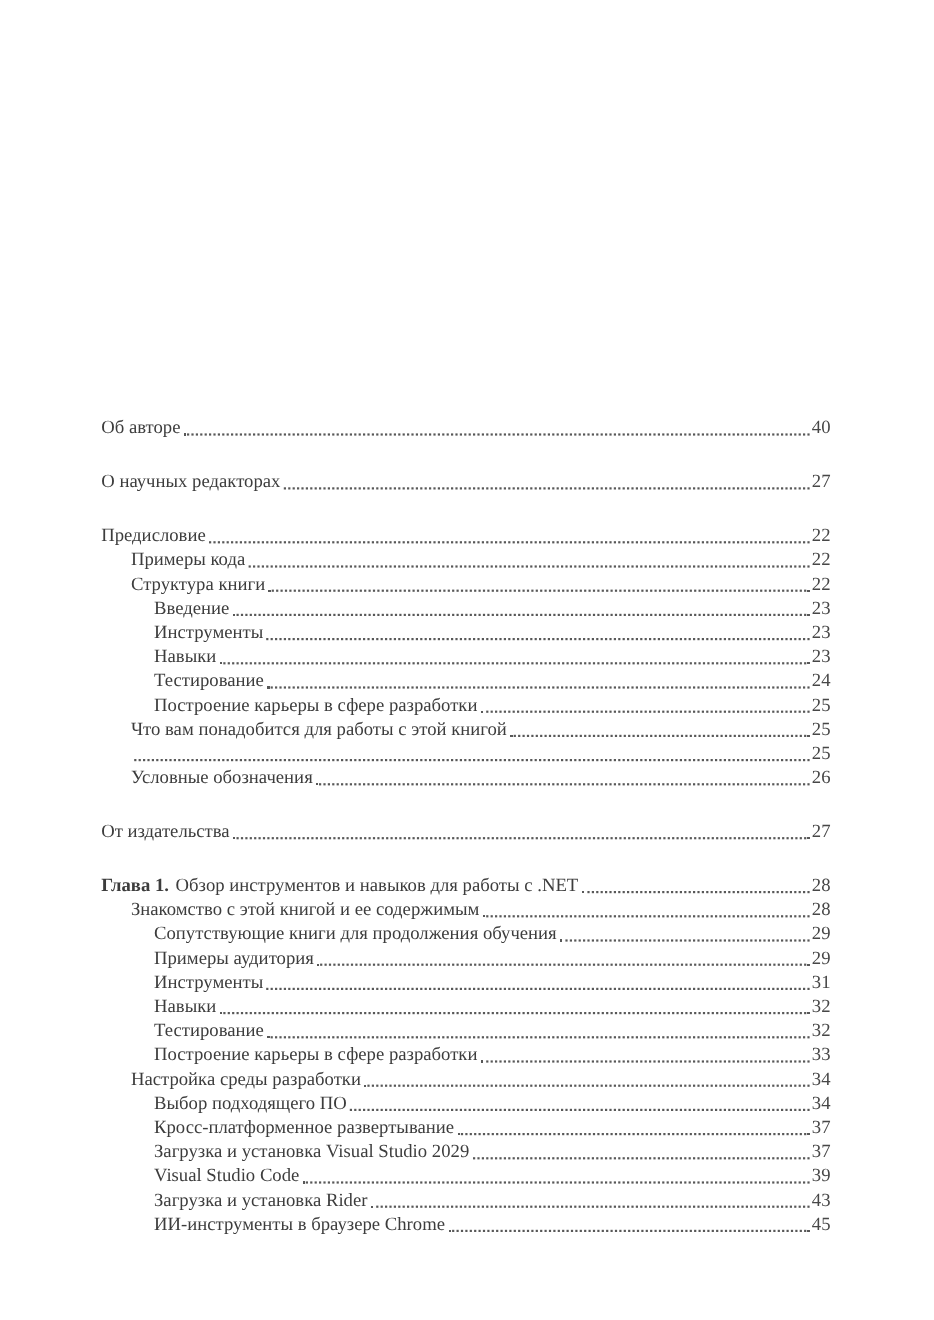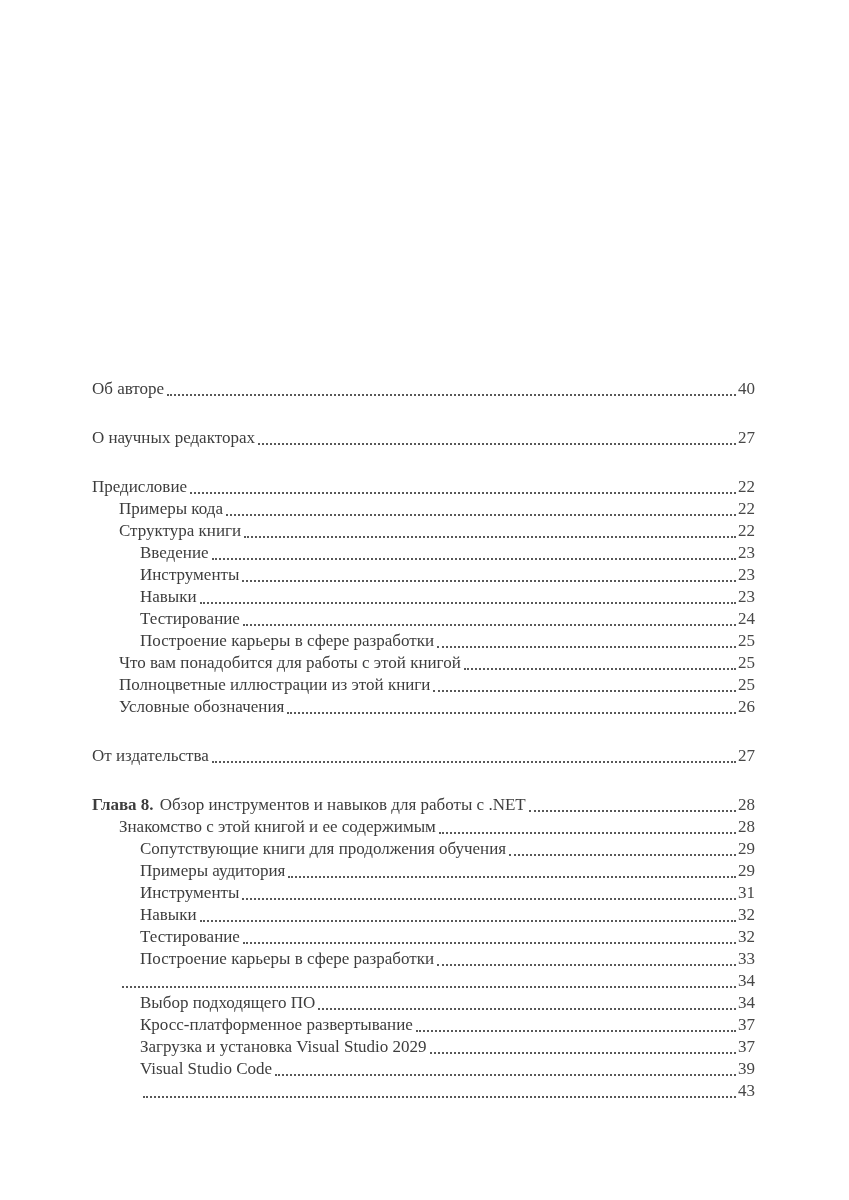--- a/index.html
+++ b/index.html
@@ -114,36 +114,35 @@
     <span class="entry-text"><span class="entry-label">Построение карьеры в сфере разработки</span></span>
     <span class="dots"></span>
     <span class="pagenum">25</span>
   </div>
       <div class="toc-row lvl-2">
     <span class="entry-text"><span class="entry-label">Что вам понадобится для работы с этой книгой</span></span>
     <span class="dots"></span>
     <span class="pagenum">25</span>
   </div>
       <div class="toc-row lvl-2">
-    <span class="entry-text"><span class="entry-label">Полноцветные иллюстрации из этой книги</span></span>
     <span class="dots"></span>
     <span class="pagenum">25</span>
   </div>
       <div class="toc-row lvl-2">
     <span class="entry-text"><span class="entry-label">Условные обозначения</span></span>
     <span class="dots"></span>
     <span class="pagenum">26</span>
   </div>
       <div class="toc-row lvl-1 gap">
     <span class="entry-text"><span class="entry-label">От издательства</span></span>
     <span class="dots"></span>
     <span class="pagenum">27</span>
   </div>
       <div class="toc-row lvl-1 gap">
-    <span class="entry-text"><b class="chapter-prefix">Глава 8.</b><span class="entry-label">Обзор инструментов и навыков для работы с .NET</span></span>
+    <span class="entry-text"><b class="chapter-prefix">Глава 1.</b><span class="entry-label">Обзор инструментов и навыков для работы с .NET</span></span>
     <span class="dots"></span>
     <span class="pagenum">28</span>
   </div>
       <div class="toc-row lvl-2">
     <span class="entry-text"><span class="entry-label">Знакомство с этой книгой и ее содержимым</span></span>
     <span class="dots"></span>
     <span class="pagenum">28</span>
   </div>
       <div class="toc-row lvl-3">
     <span class="entry-text"><span class="entry-label">Сопутствующие книги для продолжения обучения</span></span>
@@ -169,20 +168,21 @@
     <span class="entry-text"><span class="entry-label">Тестирование</span></span>
     <span class="dots"></span>
     <span class="pagenum">32</span>
   </div>
       <div class="toc-row lvl-3">
     <span class="entry-text"><span class="entry-label">Построение карьеры в сфере разработки</span></span>
     <span class="dots"></span>
     <span class="pagenum">33</span>
   </div>
       <div class="toc-row lvl-2">
+    <span class="entry-text"><span class="entry-label">Настройка среды разработки</span></span>
     <span class="dots"></span>
     <span class="pagenum">34</span>
   </div>
       <div class="toc-row lvl-3">
     <span class="entry-text"><span class="entry-label">Выбор подходящего ПО</span></span>
     <span class="dots"></span>
     <span class="pagenum">34</span>
   </div>
       <div class="toc-row lvl-3">
     <span class="entry-text"><span class="entry-label">Кросс-платформенное развертывание</span></span>
@@ -193,17 +193,23 @@
     <span class="entry-text"><span class="entry-label">Загрузка и установка Visual Studio 2029</span></span>
     <span class="dots"></span>
     <span class="pagenum">37</span>
   </div>
       <div class="toc-row lvl-3">
     <span class="entry-text"><span class="entry-label">Visual Studio Code</span></span>
     <span class="dots"></span>
     <span class="pagenum">39</span>
   </div>
       <div class="toc-row lvl-3">
+    <span class="entry-text"><span class="entry-label">Загрузка и установка Rider</span></span>
     <span class="dots"></span>
     <span class="pagenum">43</span>
+  </div>
+      <div class="toc-row lvl-3">
+    <span class="entry-text"><span class="entry-label">ИИ-инструменты в браузере Chrome</span></span>
+    <span class="dots"></span>
+    <span class="pagenum">45</span>
   </div>
     </div>
 </div>
 
 </body></html>

